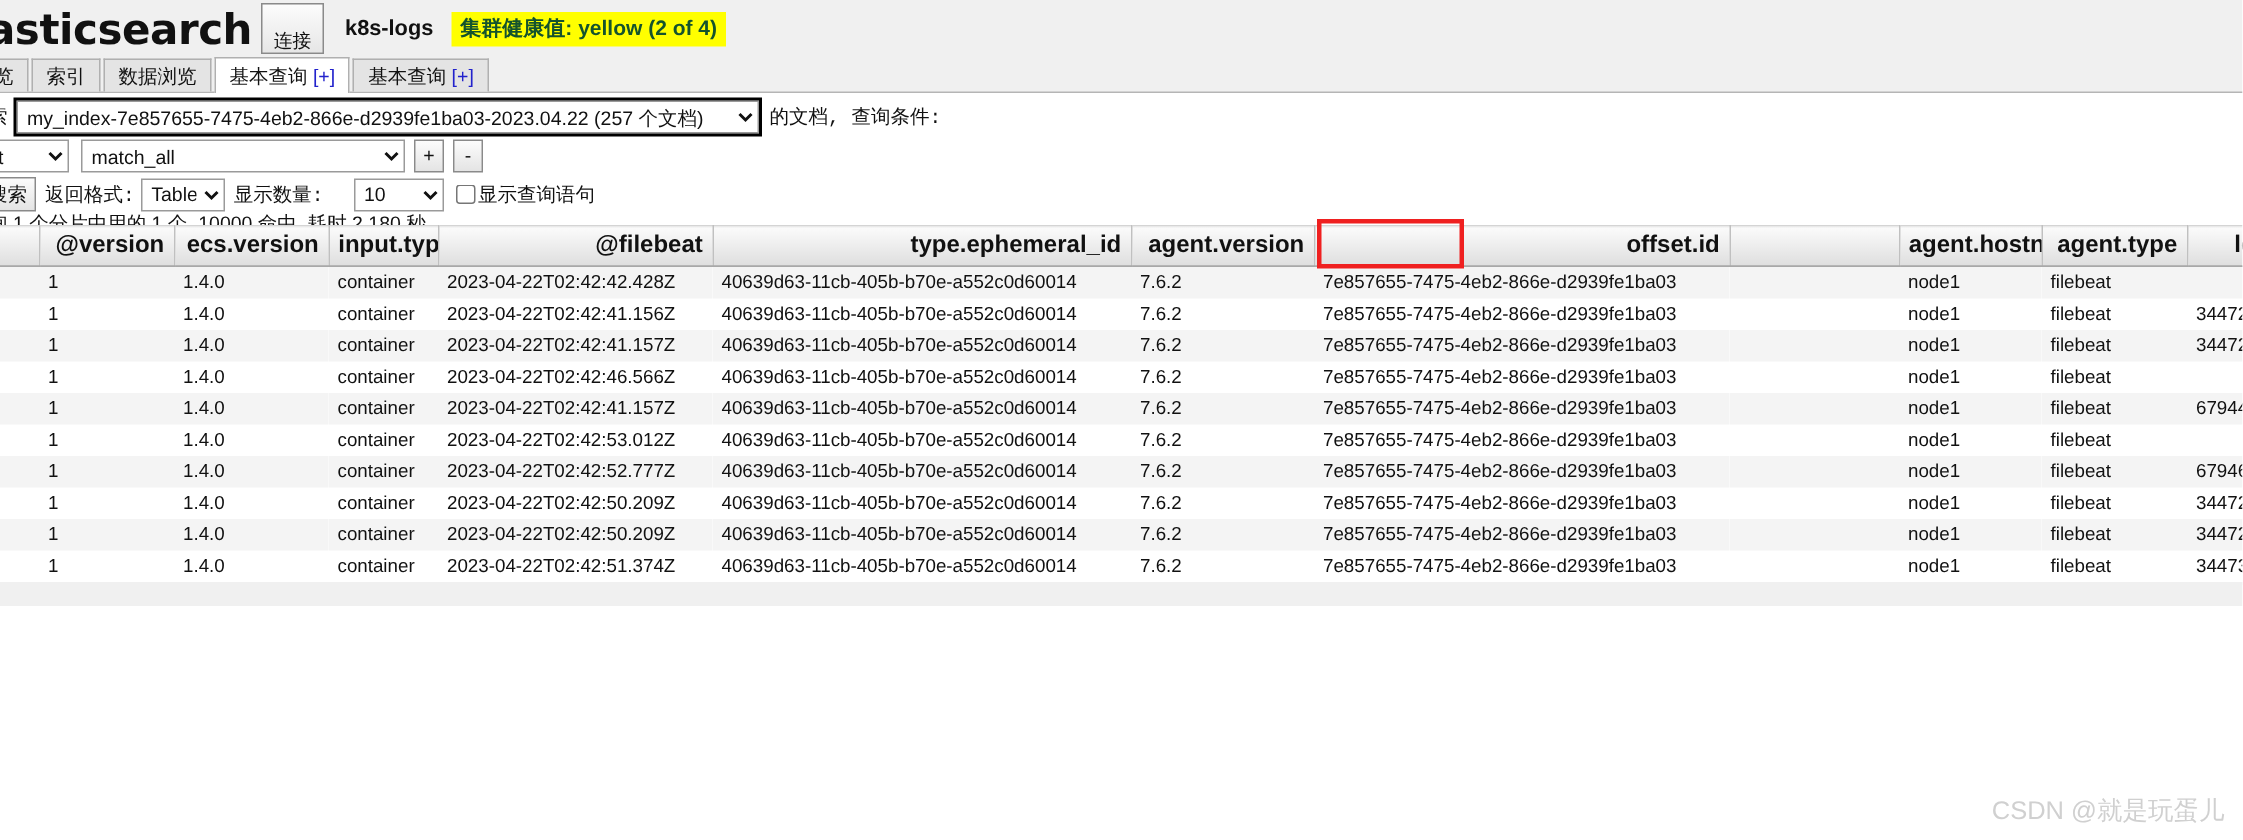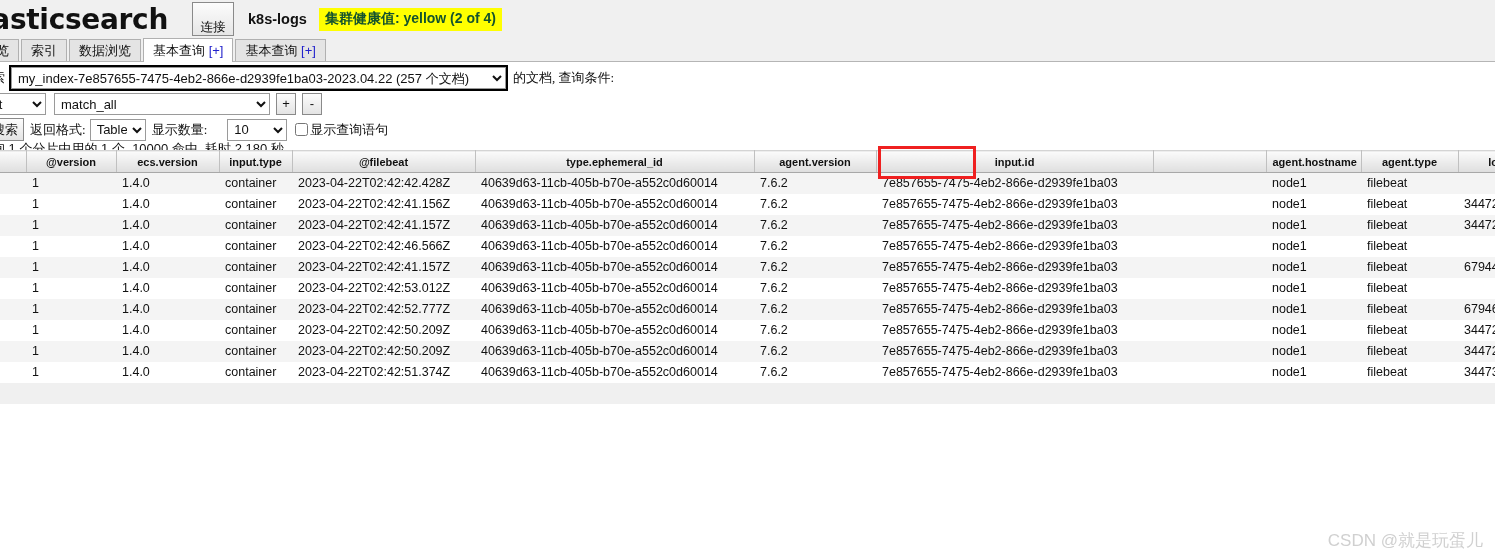--- a/index.html
+++ b/index.html
@@ -42,21 +42,21 @@
     height: 22px;
     border: 1px solid #a0a0a0;
     background: #fff;
     font-size: 13px;
     color: #111;
     padding: 1px 4px;
     font-family: "Liberation Sans", sans-serif;
     outline: none;
   }
   .connect-btn {
-    margin-left: 24px;
+    margin-left: 6px;
     height: 23px;
     min-width: 42px;
     border: 1px solid #8a8a8a;
     background: linear-gradient(#fcfcfc, #e6e6e6);
     font-size: 12.5px;
     color: #111;
     padding: 16px 5px;
     cursor: pointer;
     font-family: "Liberation Sans", sans-serif;
   }
@@ -125,21 +125,21 @@
     white-space: nowrap;
   }
   .qrow1 { position: absolute; left: 0; top: 4px; }
   .qrow2 { position: absolute; left: 0; top: 30px; }
   .qrow3 { position: absolute; left: 0; top: 55px; }
   .qrow4 { position: absolute; left: 0; top: 77px; }
 
   .lbl {
     font-size: 13px;
     color: #111;
-    font-family: Liberation Serif, serif;
+    font-family: Liberation Mono, monospace;
   }
   .lbl-cut { margin-left: -8px; }
 
   select.sel {
     height: 22px;
     border: 1px solid #9a9a9a;
     background: #fff;
     font-size: 13px;
     color: #111;
     font-family: "Liberation Sans", sans-serif;
@@ -206,24 +206,24 @@
     border-collapse: collapse;
     width: 1560px;
     table-layout: fixed;
     margin-left: -12px;
   }
   table.results th {
     background: linear-gradient(#fbfbfb, #dedede);
     border-right: 1px solid #c0c0c0;
     border-bottom: 1px solid #a8a8a8;
     border-top: 1px solid #d4d4d4;
-    font-size: 11px;
+    font-size: 16px;
     font-weight: bold;
     color: #111;
-    text-align: center;
+    text-align: right;
     padding: 4px 6px 4px 6px;
     height: 22px;
     white-space: nowrap;
     overflow: hidden;
     font-family: "Liberation Sans", sans-serif;
   }
   table.results td {
     font-size: 12.5px;
     color: #111;
     padding: 2px 6px;
@@ -373,21 +373,21 @@
       </colgroup>
       <thead>
         <tr>
           <th></th>
           <th>@version</th>
           <th>ecs.version</th>
           <th>input.type</th>
           <th>@filebeat</th>
           <th>type.ephemeral_id</th>
           <th>agent.version</th>
-          <th>input.id</th>
+          <th>offset.id</th>
           <th></th>
           <th>agent.hostname</th>
           <th>agent.type</th>
           <th>log.offset</th>
         </tr>
       </thead>
       <tbody id="results-body">
           <tr class="odd">
             <td></td>
             <td>1</td>

